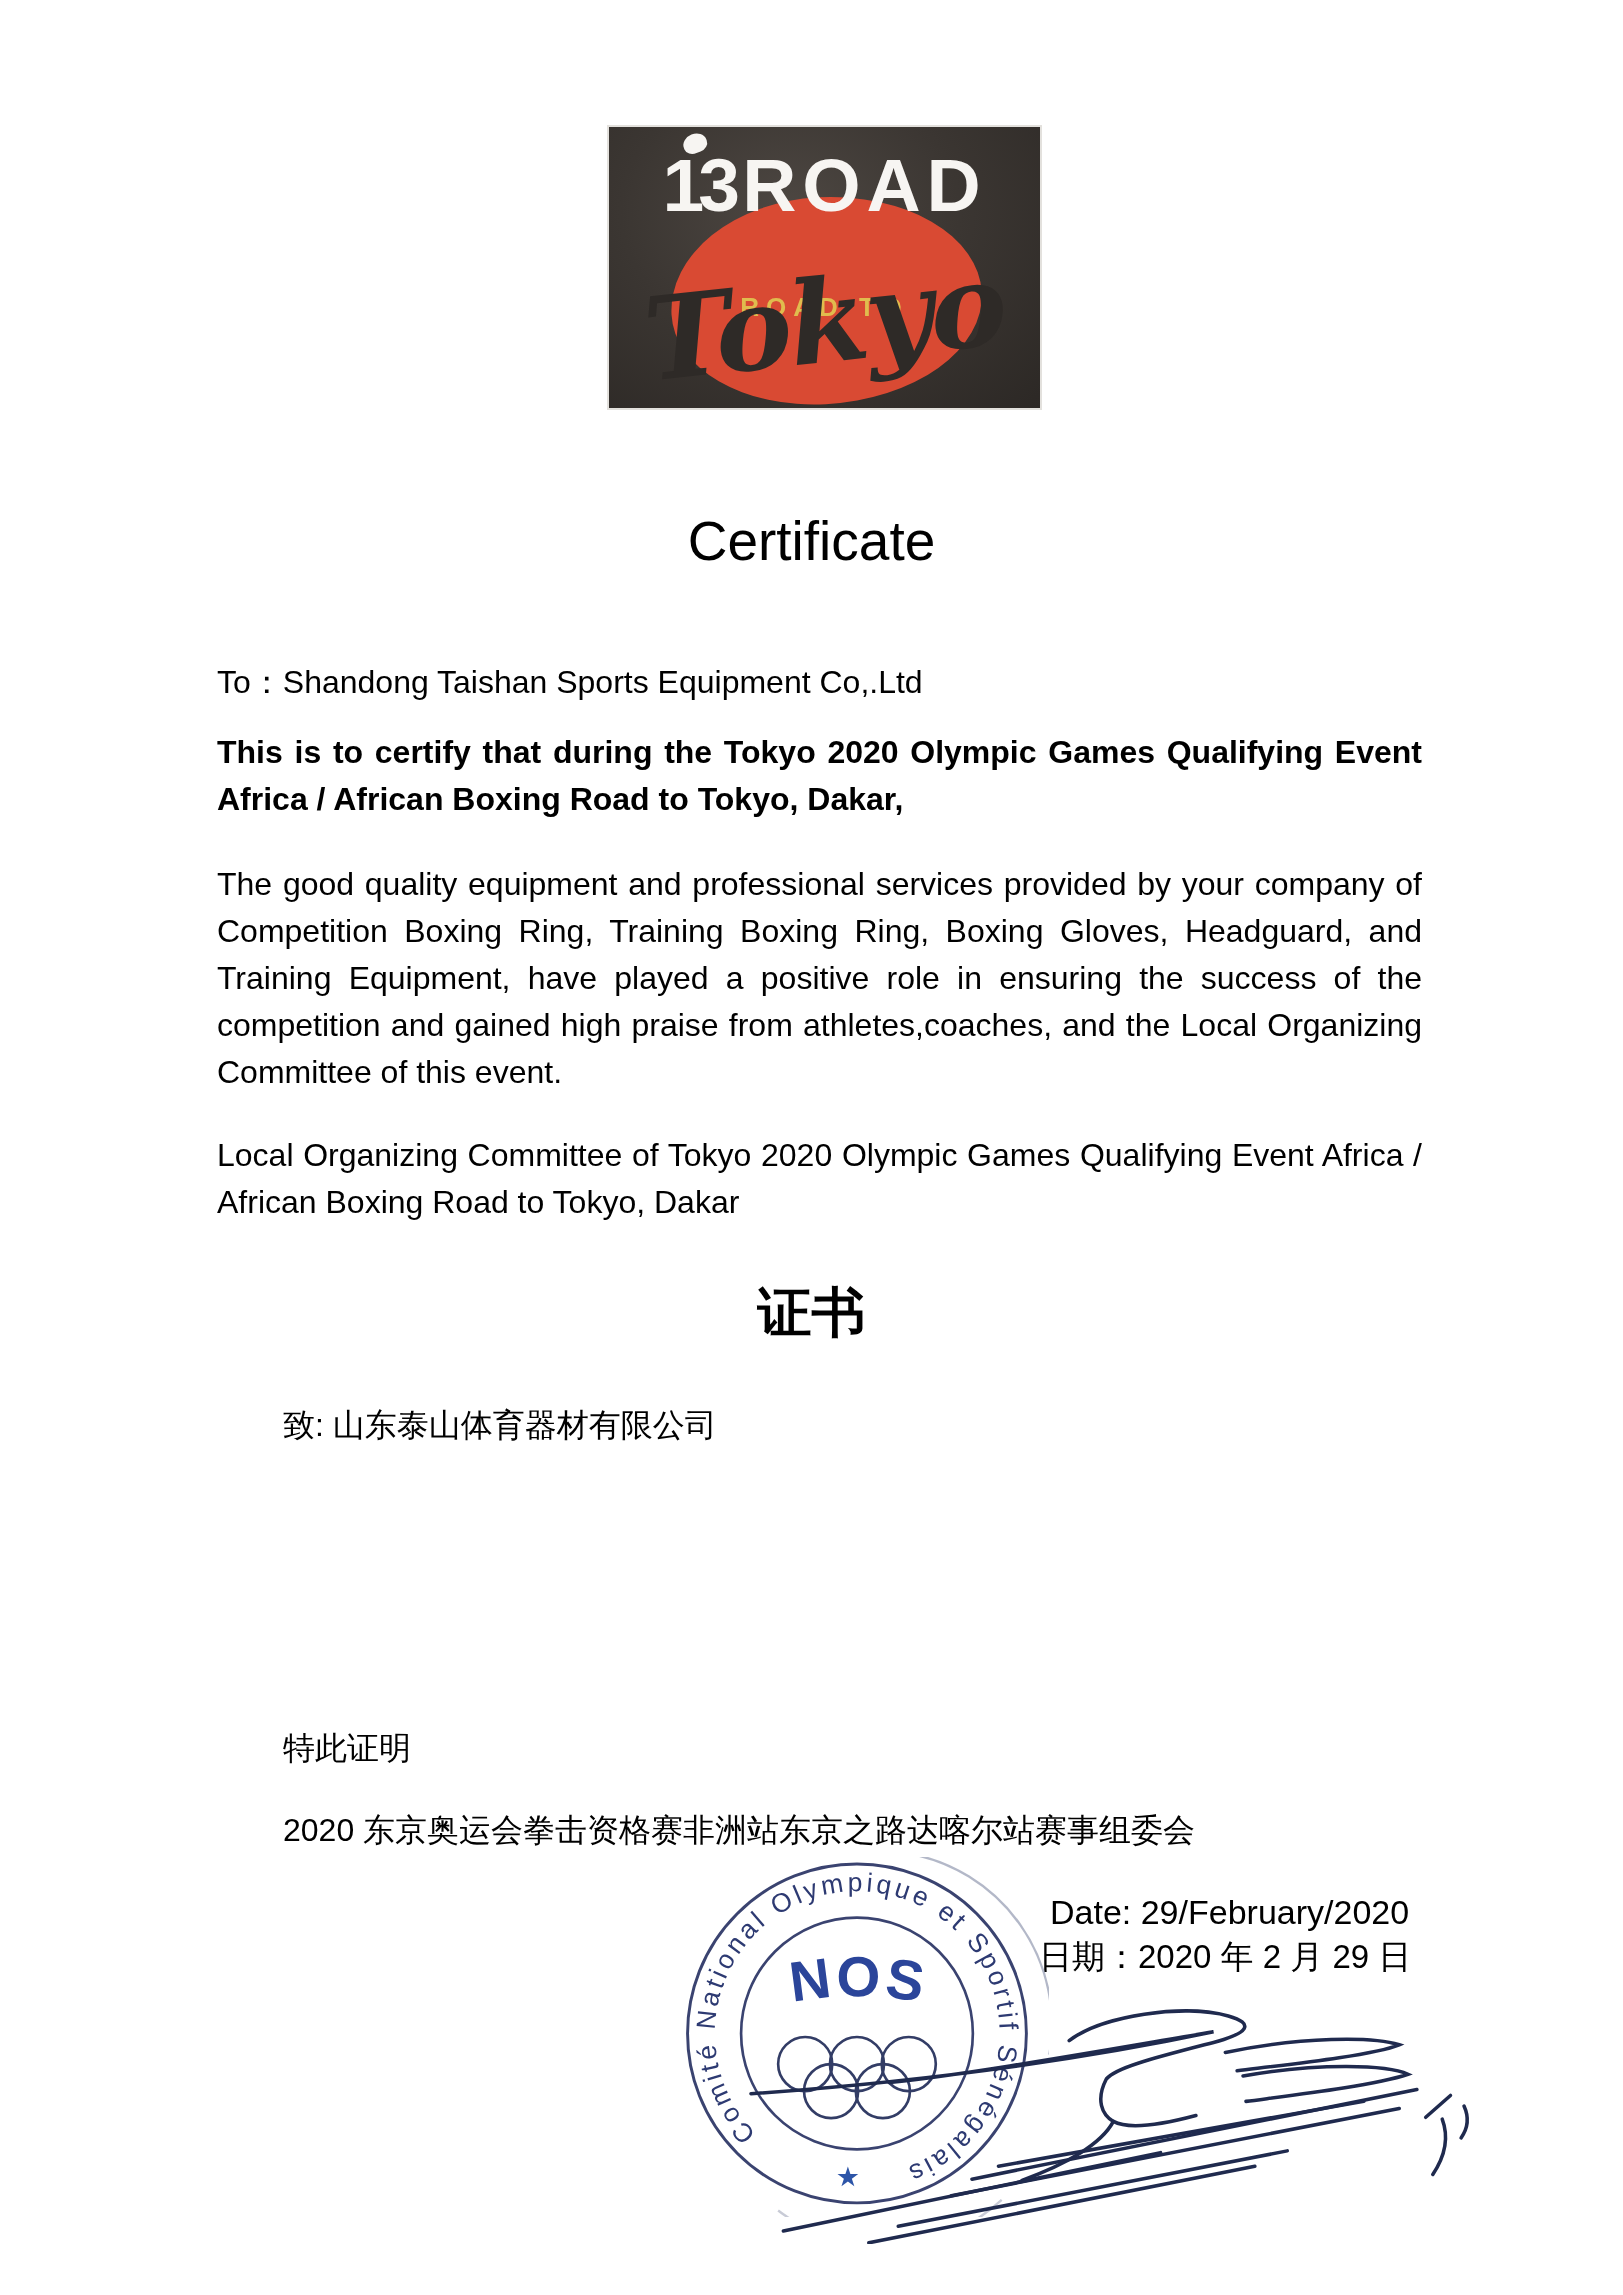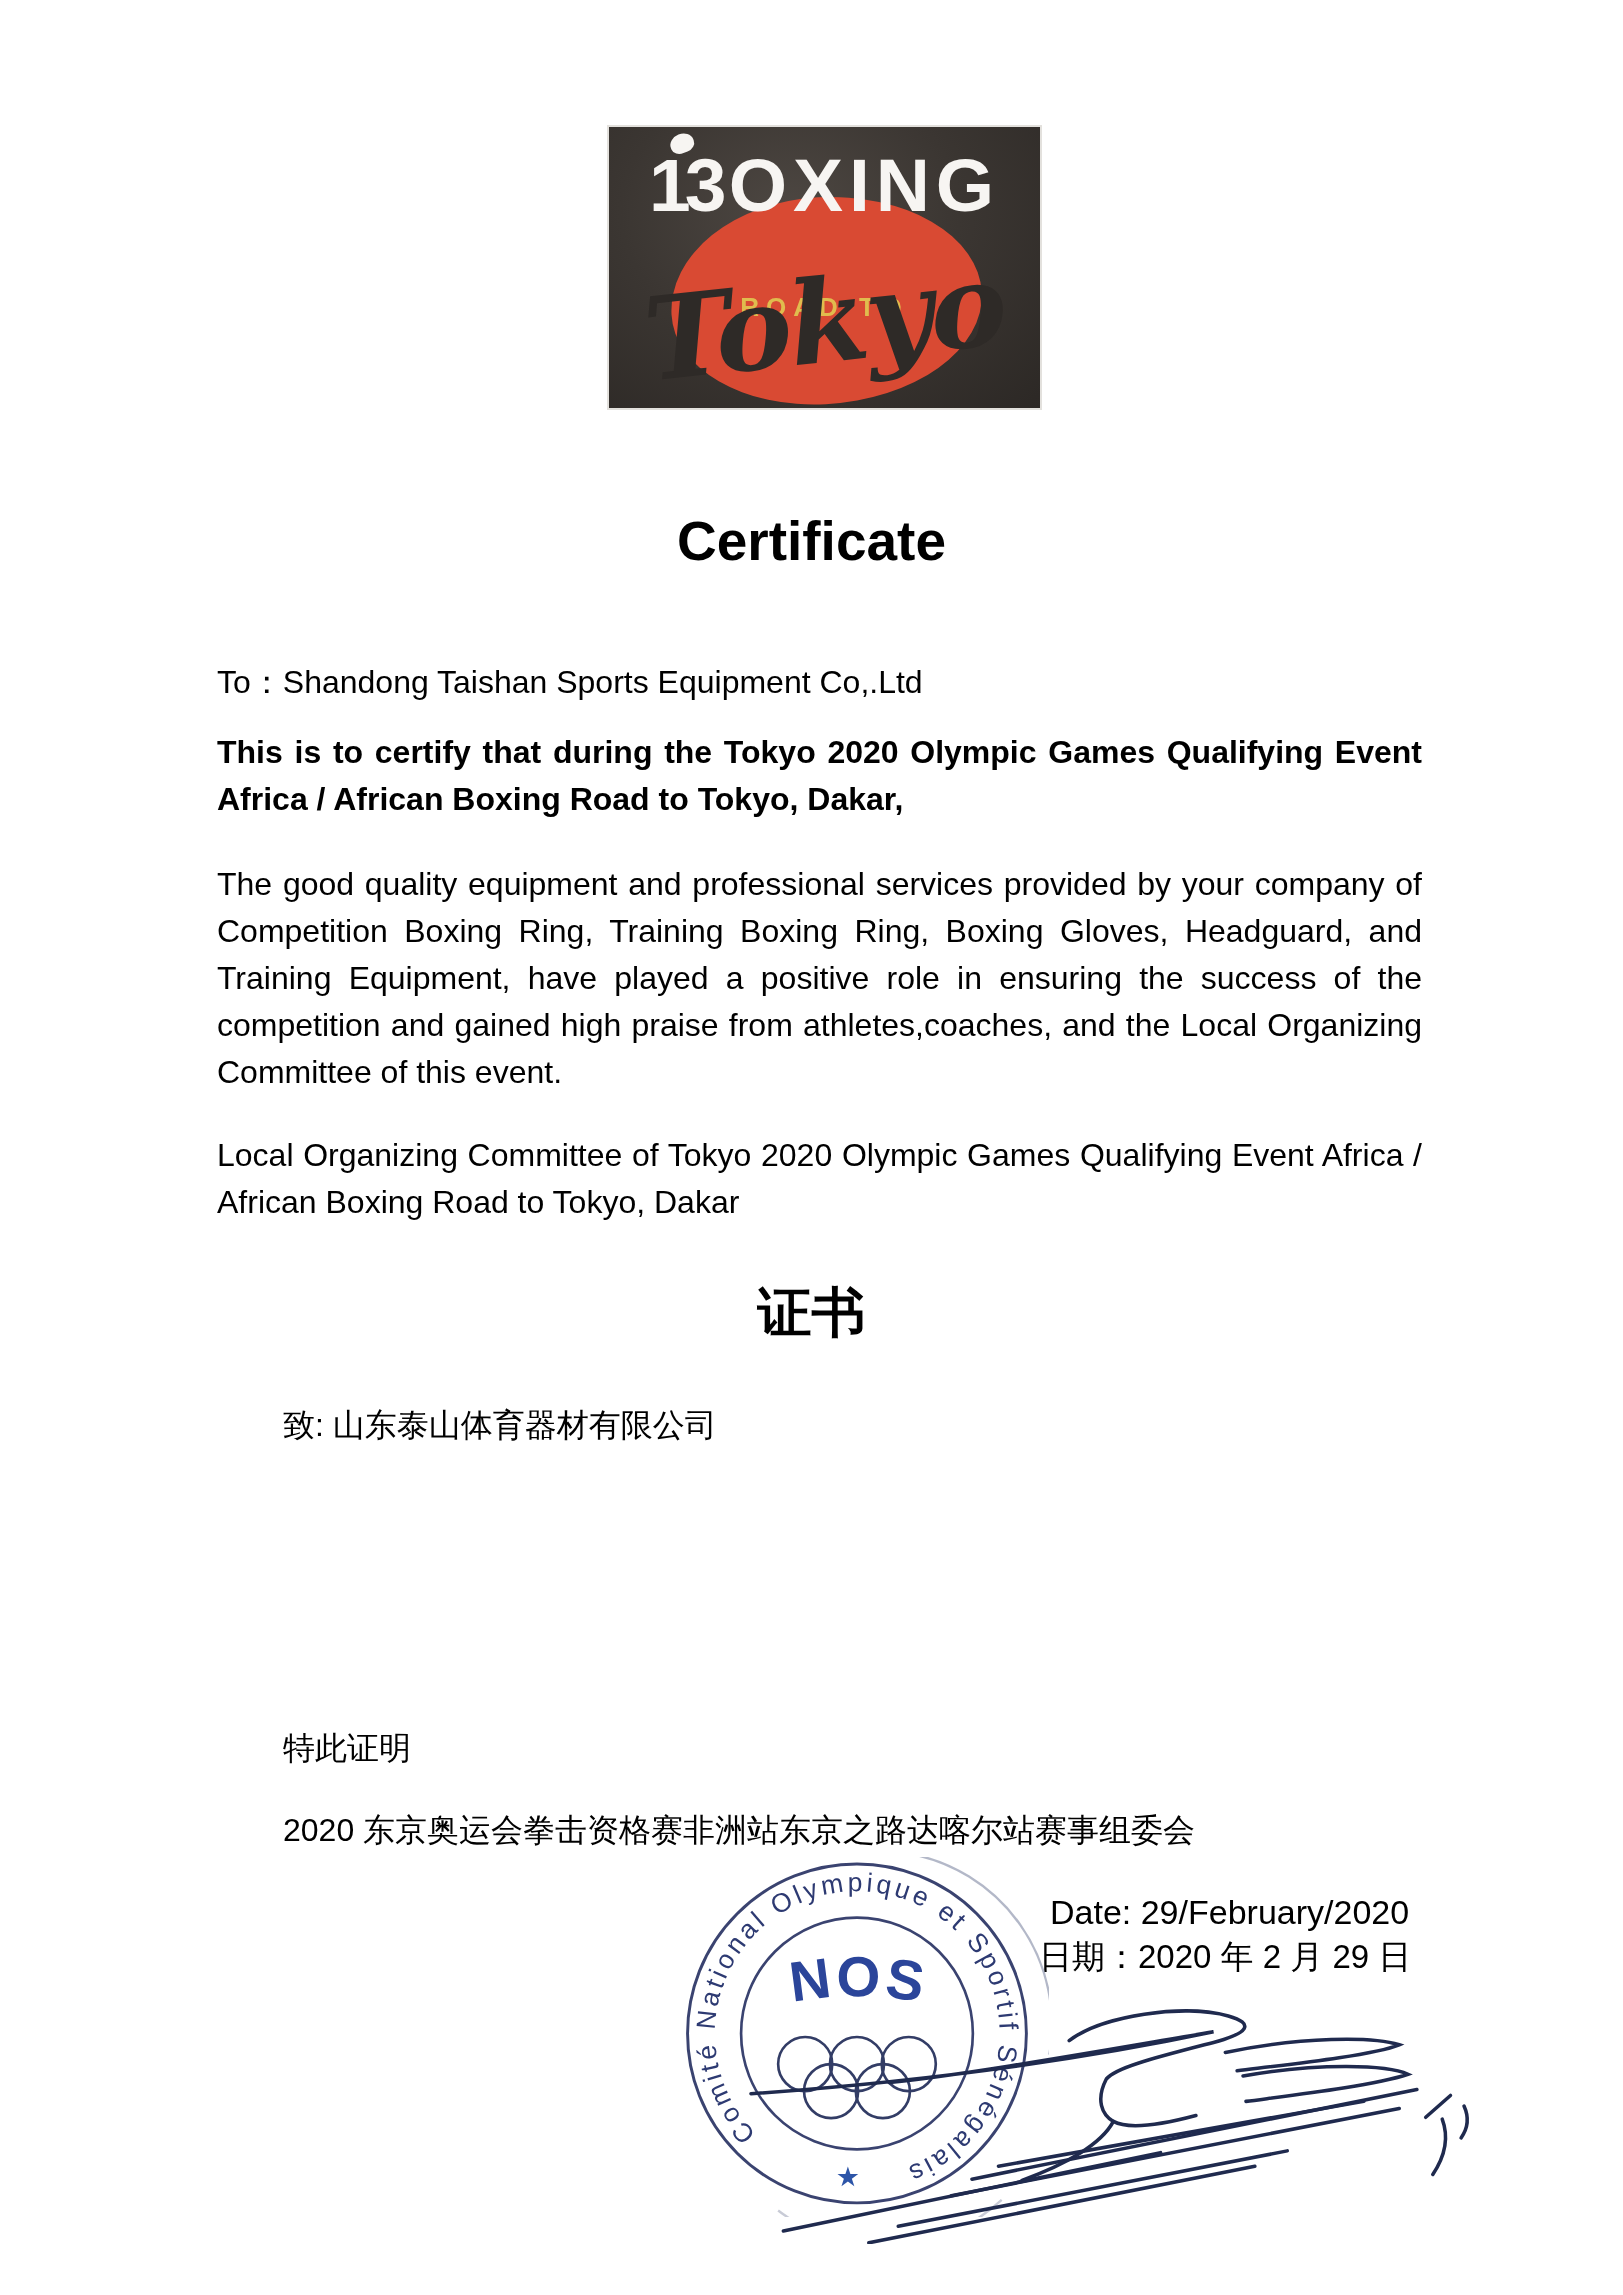--- a/index.html
+++ b/index.html
@@ -34,21 +34,21 @@
   }
   .logo-tokyo{
     position:absolute; left:0; right:0; top:140px; text-align:center;
     font-family:"DejaVu Serif","Liberation Serif",serif; font-style:italic; font-weight:bold;
     font-size:115px; line-height:0.95; color:#2e2a27; transform:rotate(-6deg); letter-spacing:-2.4px;
   }
 
   
   .title-en{
     position:absolute; left:0; right:0; top:511px; text-align:center;
-    font-size:55px; font-weight:bold; line-height:1.1;
+    font-size:55px; font-weight:normal; line-height:1.1;
   }
   .textcol{ position:absolute; left:217px; width:1205px; font-size:32px; line-height:47px; }
   .to-en{ top:635px;margin-top:24px; }
   .p1{ top:729px; text-align:justify;font-weight:bold; }
   .p2{ top:861px; text-align:justify; }
   .p3{ top:1132px; text-align:justify; }
 
   .title-zh{
     position:absolute; left:0; right:0; top:1271px; text-align:center;
     font-size:54px; font-weight:bold; line-height:1.1;margin-top:12px;
@@ -67,21 +67,21 @@
   .stamp-svg{ position:absolute; left:672px; top:1857px; width:377px; height:360px; }
   .sig-svg{ position:absolute; left:695px; top:1967px; width:825px; height:277px; }
 </style>
 </head>
 <body>
 
 <div class="page">
 
   <div class="logo-panel">
     <div class="logo-red-circle"></div>
-    <div class="logo-boxing"><span class="glove">13</span><span>OXING</span></div>
+    <div class="logo-boxing"><span class="glove">13</span><span>ROAD</span></div>
     <div class="logo-roadto">ROAD TO</div>
     <div class="logo-tokyo">Tokyo</div>
   </div>
 
   <h1 class="title-en">Certificate</h1>
   <div class="textcol to-en">To：Shandong Taishan Sports Equipment Co,.Ltd</div>
   <p class="textcol p1">This is to certify that during the Tokyo 2020 Olympic Games Qualifying Event Africa / African Boxing Road to Tokyo, Dakar,</p>
   <p class="textcol p2">The good quality equipment and professional services provided by your company of Competition Boxing Ring, Training Boxing Ring, Boxing Gloves, Headguard, and Training Equipment, have played a positive role in ensuring the success of the competition and gained high praise from athletes,coaches, and the Local Organizing Committee of this event.</p>
   <p class="textcol p3">Local Organizing Committee of Tokyo 2020 Olympic Games Qualifying Event Africa / African Boxing Road to Tokyo, Dakar</p>
 

